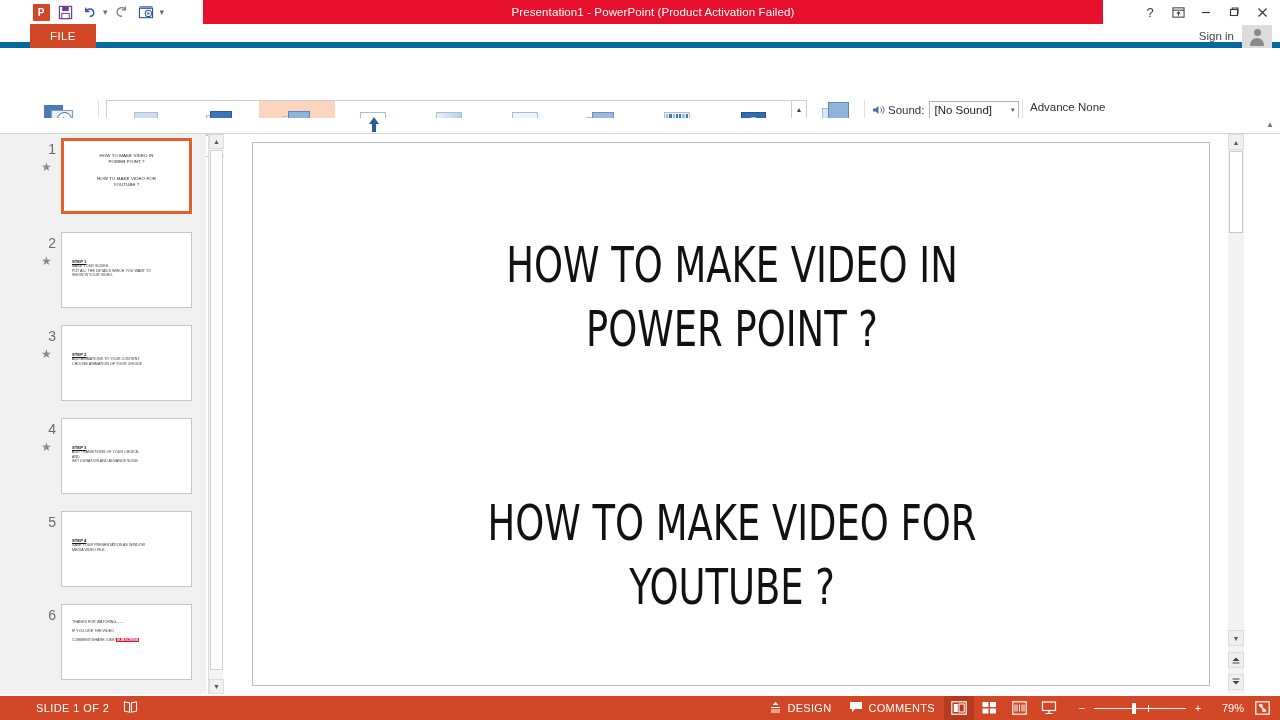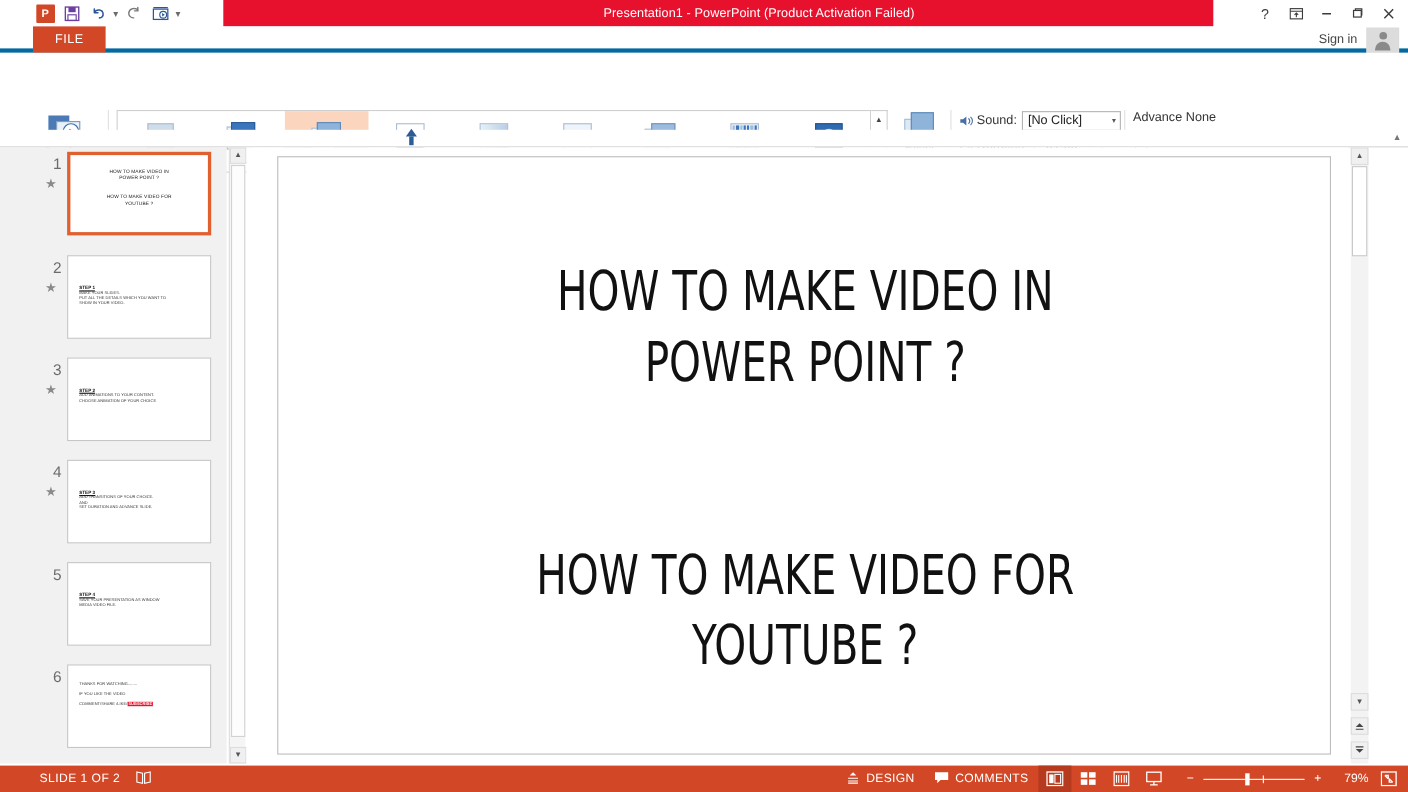--- a/index.html
+++ b/index.html
@@ -19,42 +19,42 @@
     position: absolute; left: 0; top: 0; width: 1280px; height: 24px;
     background: #ffffff;
   }
   .tb-red {
     position: absolute; left: 203px; top: 0; width: 900px; height: 24px;
     background: #e8112d;
   }
   .tb-title {
     position: absolute; left: 203px; top: 0; width: 900px; height: 24px;
     line-height: 24px; text-align: center; color: #fff;
-    font-size: 11.5px; letter-spacing: .1px; margin-left: 37px;
+    font-size: 11.5px; letter-spacing: .1px;
   }
   .qat { position: absolute; left: 30px; top: 1px; height: 22px; display: flex; align-items: center; gap: 2px; }
   .qat-btn {
     width: 22px; height: 22px; display: flex; align-items: center; justify-content: center;
   }
   .ppt-logo {
     width: 17px; height: 17px; background: #d24726; border-radius: 1px;
     color: #fff; font-size: 10px; font-weight: bold; line-height: 17px; text-align: center;
     font-family: "Liberation Sans", sans-serif;
   }
   .qat-sep { color: #6b6b6b; font-size: 9px; padding: 0 1px; }
   .win-ctl { position: absolute; top: 0; height: 24px; display: flex; align-items: center; }
   .win-btn {
     width: 28px; height: 24px; display: flex; align-items: center; justify-content: center;
     color: #3b3b3b; font-size: 13px;
   }
 
   
   .tabbar {
     position: absolute; left: 0; top: 24px; width: 1280px; height: 24px;
-    background: #ffffff; border-bottom: 4px solid #0369a1;
+    background: #ffffff; border-bottom: 6px solid #0369a1;
   }
   .tab-file {
     position: absolute; left: 30px; top: 0; width: 66px; height: 24px;
     background: #d24726; color: #fff; font-size: 11.5px;
     display: flex; align-items: center; justify-content: center; letter-spacing: .4px;
   }
   .tabs { position: absolute; left: 96px; top: 0; height: 24px; display: flex; align-items: stretch; }
   .tab {
     padding: 0 13px; height: 24px; display: flex; align-items: center;
     font-size: 11.5px; color: #444; letter-spacing: .2px; white-space: nowrap;
@@ -437,21 +437,21 @@
     <div class="tm-row" style="left:872px; top:53px;">
       <span class="tm-ico">
         <svg width="14" height="12" viewBox="0 0 14 12">
             <path d="M1 4.5 L3.5 4.5 L6.5 2 L6.5 10 L3.5 7.5 L1 7.5 Z" fill="#4a6fa5"></path>
             <path d="M8.4 3.5 C10 5 10 7 8.4 8.5" fill="none" stroke="#4a6fa5" stroke-width="1"></path>
             <path d="M10.3 2.2 C12.6 4.4 12.6 7.6 10.3 9.8" fill="none" stroke="#4a6fa5" stroke-width="1"></path>
           </svg>
       </span>
       <span>Sound:</span>
       <span class="combo" style="width:90px; margin-left:5px;">
-        <span>[No Click]</span>
+        <span>[No Sound]</span>
         <span class="combo-arrow">▾</span>
       </span>
     </div>
 
     <div class="tm-row" style="left:872px; top:75px;">
       <span class="tm-ico">
         <svg width="13" height="13" viewBox="0 0 13 13">
             <circle cx="6.5" cy="6.5" r="5.2" fill="none" stroke="#555" stroke-width="1.1"></circle>
             <path d="M6.5 3.4 L6.5 6.7 L8.8 8" fill="none" stroke="#555" stroke-width="1.1"></path>
           </svg>

